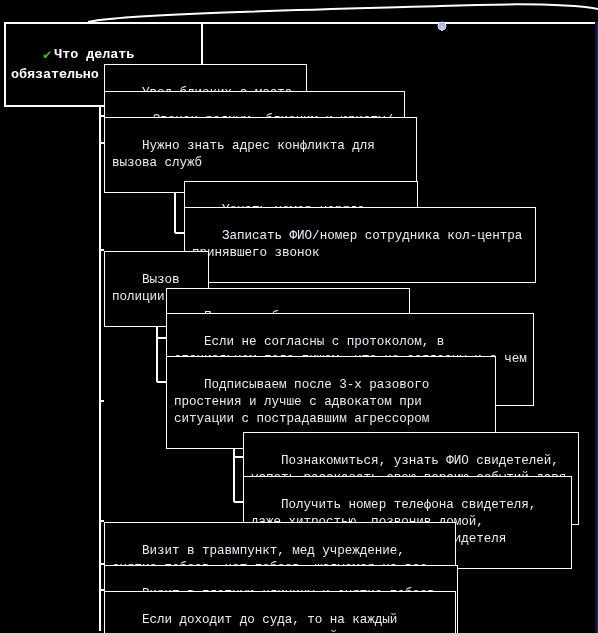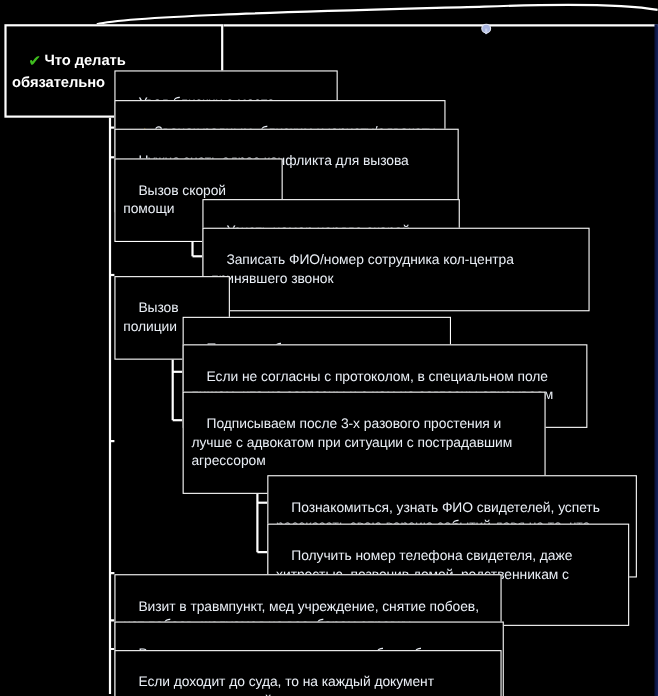--- a/index.html
+++ b/index.html
@@ -3,21 +3,21 @@
 <meta charset="utf-8">
 <style>
   html,body{margin:0;padding:0;}
   body{
     width:598px;height:633px;
     background:#000000;
     font-family:"Liberation Sans","DejaVu Sans",sans-serif;
     overflow:hidden;
     position:relative;
   }
-  #canvas{position:absolute;left:0;top:0;width:598px;height:483px;}
+  #canvas{position:absolute;left:0;top:0;width:598px;height:483px;font-family:Liberation Mono, monospace;}
   svg.lines{position:absolute;left:0;top:0;width:598px;height:633px;pointer-events:none;}
 
   
   .node{
     position:absolute;
     box-sizing:border-box;
     background:#000000;
     border:1px solid #ffffff;
     color:#e9eef5;
     font-size:12.6px;
@@ -105,23 +105,20 @@
   </div>
 
   <div class="node" style="left:104px;top:91px;width:301px;">
     <span class="ico star">★</span><span>Звонок родным, близким и юристу/адвокату</span>
   </div>
 
   <div class="node" style="left:104px;top:117px;width:313px;">
     <span>Нужно знать адрес конфликта для вызова служб</span>
   </div>
 
-  <div class="node" style="left:104px;top:144px;width:153px;">
-    <span>Вызов скорой помощи</span>
-  </div>
 
   <div class="node" style="left:184px;top:181px;width:234px;">
     <span>Узнать номер наряда скорой помощи</span>
   </div>
 
   <div class="node" style="left:184px;top:207px;width:352px;">
     <span>Записать ФИО/номер сотрудника кол-центра принявшего звонок</span>
   </div>
 
   <div class="node" style="left:104px;top:251px;width:105px;">

